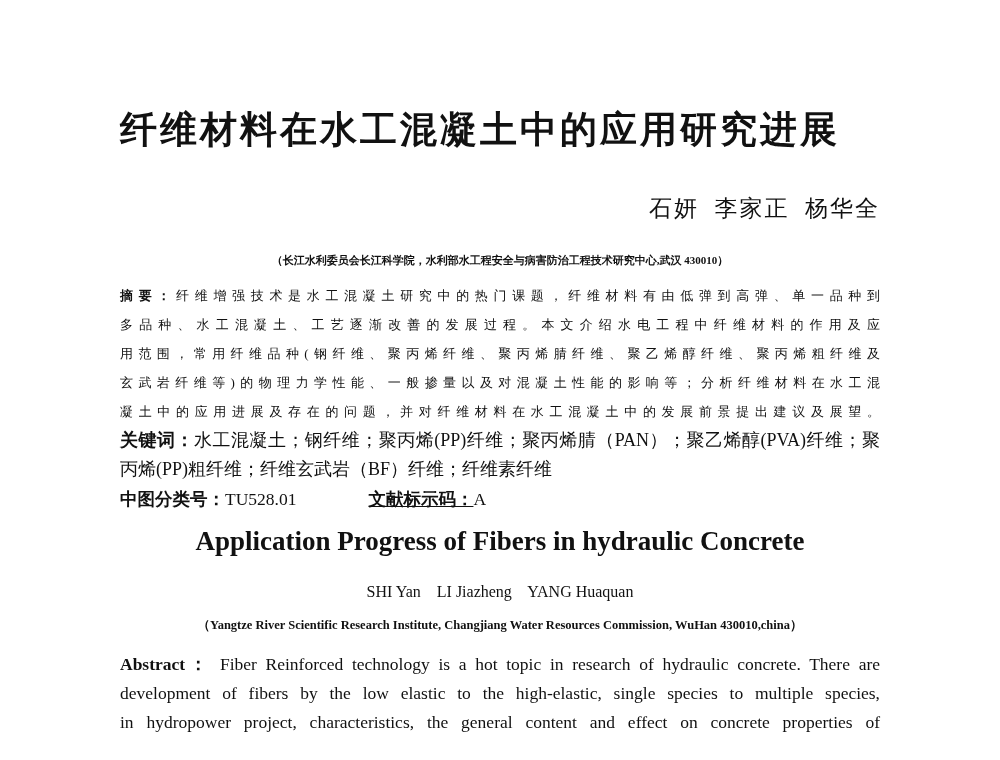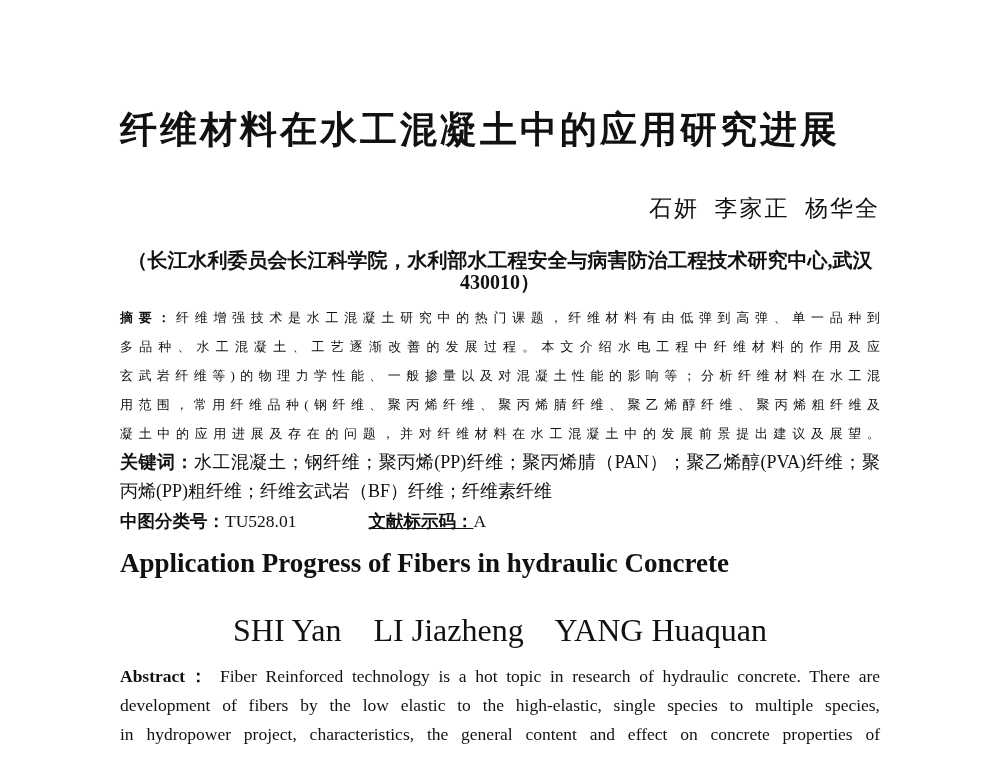--- a/index.html
+++ b/index.html
@@ -36,21 +36,21 @@
     margin-top: 38px;
     text-align: right;
     font-size: 23px;
     line-height: 32px;
     letter-spacing: 2px;
     white-space: pre-wrap;
   }
   .affil-cn {
     margin-top: 24px;
     text-align: center;
-    font-size: 20px;
+    font-size: 11px;
     font-weight: bold;
     line-height: 22px;
   }
   .abstract-cn {
     margin-top: 10px;
     font-size: 13px;
     line-height: 29px;
   }
   .jline {
     text-align: justify;
@@ -74,28 +74,29 @@
   }
   .class-line .val {
     font-weight: normal;
   }
   .doc-code {
     margin-left: 72px;
     text-decoration: underline;
   }
   .title-en {
     margin-top: 10px;
+    text-align: center;
     font-size: 27px;
     font-weight: bold;
     line-height: 38px;
   }
   .authors-en {
-    margin-top: 32px;
+    margin-top: 16px;
     text-align: center;
-    font-size: 32px;
+    font-size: 16px;
     line-height: 32px;
     white-space: pre-wrap;
   }
   .affil-en {
     margin-top: 8px;
     text-align: center;
     font-size: 12.5px;
     font-weight: bold;
     line-height: 18px;
   }
@@ -115,40 +116,41 @@
 
     <div class="authors-cn">石妍  李家正  杨华全</div>
 
     <div class="affil-cn">（长江水利委员会长江科学院，水利部水工程安全与病害防治工程技术研究中心,武汉 430010）</div>
 
     <div class="abstract-cn">
       <div class="jline">
         <span class="lbl">摘要：</span><span>纤维增强技术是水工混凝土研究中的热门课题，纤维材料有由低弹到高弹、单一品种到</span>
       </div>
       <div class="jline">多品种、水工混凝土、工艺逐渐改善的发展过程。本文介绍水电工程中纤维材料的作用及应</div>
+      <div class="jline">用范围，常用纤维品种(钢纤维、聚丙烯纤维、聚丙烯腈纤维、聚乙烯醇纤维、聚丙烯粗纤维及</div>
       <div class="jline">玄武岩纤维等)的物理力学性能、一般掺量以及对混凝土性能的影响等；分析纤维材料在水工混</div>
-      <div class="jline">用范围，常用纤维品种(钢纤维、聚丙烯纤维、聚丙烯腈纤维、聚乙烯醇纤维、聚丙烯粗纤维及</div>
       <div class="jline">凝土中的应用进展及存在的问题，并对纤维材料在水工混凝土中的发展前景提出建议及展望。</div>
     </div>
 
     <div class="keywords-cn">
       <div class="jline">
         <span class="lbl">关键词：</span><span>水工混凝土；钢纤维；聚丙烯(PP)纤维；聚丙烯腈（PAN）；聚乙烯醇(PVA)纤维；聚</span>
       </div>
       <div class="jline last">丙烯(PP)粗纤维；纤维玄武岩（BF）纤维；纤维素纤维</div>
     </div>
 
     <div class="class-line">
       <span class="lbl">中图分类号：</span><span class="val">TU528.01</span><span class="lbl doc-code">文献标示码：</span><span class="val lbl">A</span>
     </div>
 
     <h2 class="title-en" style="margin-bottom:0;">Application Progress of Fibers in hydraulic Concrete</h2>
 
     <div class="authors-en">SHI Yan    LI Jiazheng    YANG Huaquan</div>
 
+    <div class="affil-en">（Yangtze River Scientific Research Institute, Changjiang Water Resources Commission, WuHan   430010,china）</div>
 
     <div class="abstract-en">
       <div class="jline">
         <span class="lbl">Abstract：</span> <span>Fiber Reinforced technology is a hot topic in research of hydraulic concrete. There are</span>
       </div>
       <div class="jline">development of fibers by the low elastic to the high-elastic, single species to multiple species,</div>
       <div class="jline">in hydropower project, characteristics, the general content and effect on concrete properties of</div>
     </div>
 
   </div>

